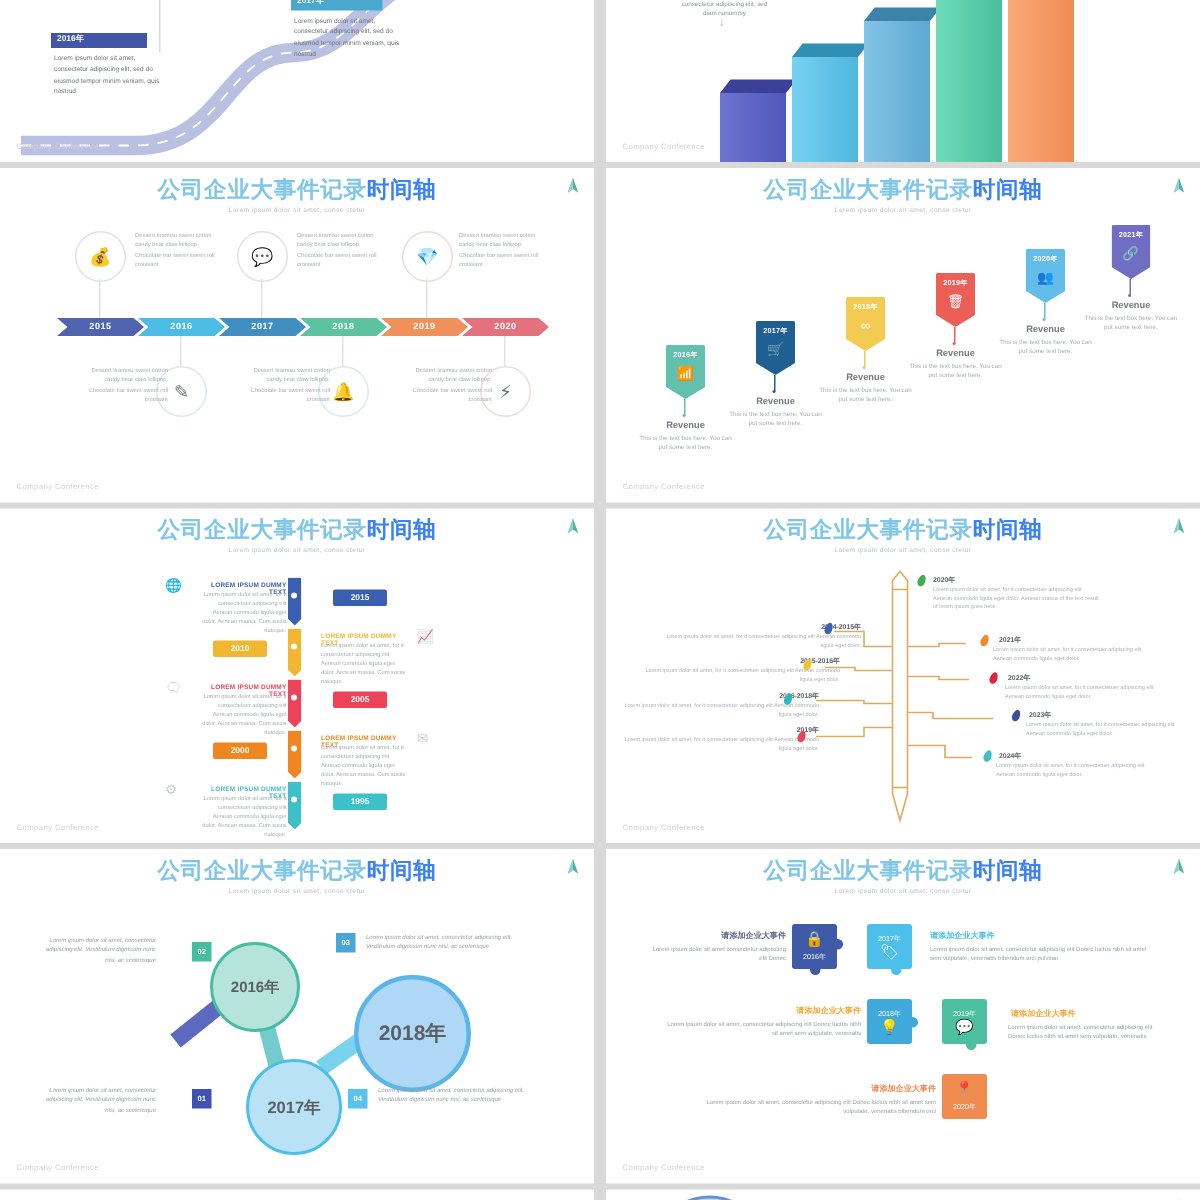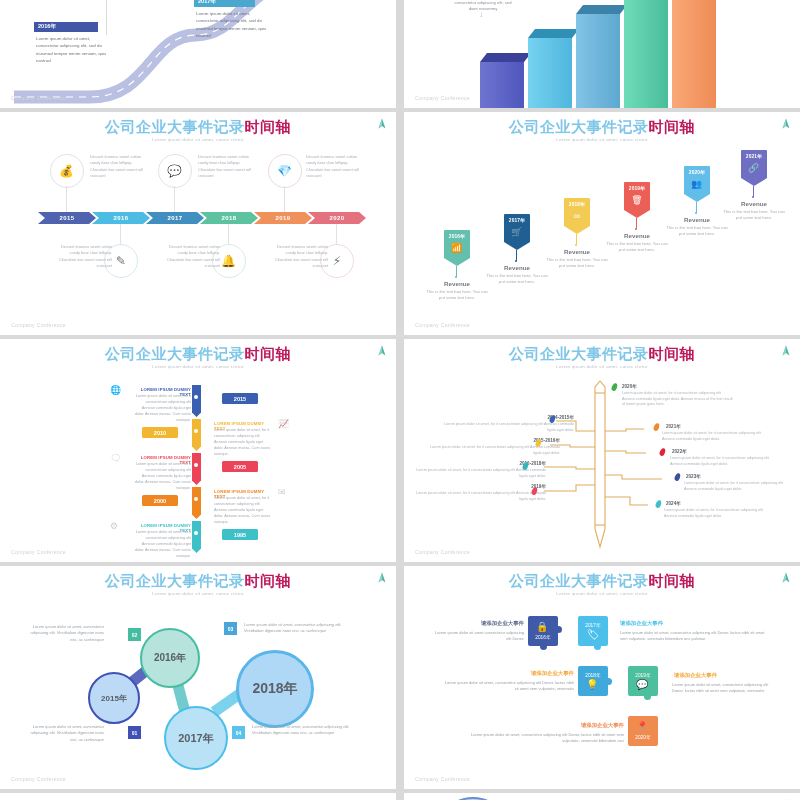--- a/index.html
+++ b/index.html
@@ -16,21 +16,21 @@
     column-gap:8px;row-gap:4px;
     padding-left:0;
   }
   .slide{position:relative;background:#ffffff;overflow:hidden;}
   .slide-inner{position:absolute;inset:0;}
 
   
   .title-wrap{position:absolute;top:7px;left:0;right:0;text-align:center;line-height:1;}
   .title{font-size:15px;font-weight:700;letter-spacing:.5px;}
   .title .blue{color:#7fc6e8;}
-  .title .dark{color:#be185d;margin-top:29px;}
+  .title .dark{color:#3b82f6;margin-top:29px;}
   .subtitle{font-size:4.4px;color:#b9c0c6;margin-top:4px;letter-spacing:.3px;}
   .logo{position:absolute;top:6px;right:9px;width:10px;height:11px;}
   .footer{position:absolute;left:11px;bottom:7px;font-size:5.2px;color:#cfd3d6;letter-spacing:.25px;}
 
   
   .road{position:absolute;left:0;top:0;width:100%;height:100%;}
   .yearchip{position:absolute;color:#fff;font-size:5.6px;font-weight:700;padding:2px 4px 2.4px 4px;line-height:1;}
   .bodytxt{position:absolute;font-size:4.4px;line-height:1.65;color:#6f747a;width:72px;}
   .vline{position:absolute;width:1px;background:#d8dce0;}
 
@@ -423,23 +423,20 @@
         <polygon points="10,1 17,21 10,16 3,21" fill="#4fb3a6"></polygon>
         <polygon points="10,1 10,16 3,21" fill="#8fd3c8"></polygon>
       </svg>
 
       <svg style="position:absolute;left:0;top:0;width:396px;height:223px;" viewBox="0 0 396 223">
         <path d="M117 128 L152 100" stroke="#3f51b5" stroke-width="11" opacity=".85"></path>
         <path d="M176 112 L186 150" stroke="#4fc0c2" stroke-width="11" opacity=".8"></path>
         <path d="M214 146 L248 122" stroke="#5bc7e8" stroke-width="11" opacity=".8"></path>
       </svg>
 
-      <div class="bubble" style="left:88px;top:106px;width:48px;height:48px;background:#bcd9f5;border:2px solid #3f51b5;">
-        <span style="font-size:8px;">2015年</span>
-      </div>
       <div class="bubble" style="left:140px;top:62px;width:56px;height:56px;background:#b6e3db;border:2px solid #46bda0;">
         <span style="font-size:10px;">2016年</span>
       </div>
       <div class="bubble" style="left:164px;top:140px;width:60px;height:60px;background:#b9e2f6;border:2px solid #4cbfe8;">
         <span style="font-size:11px;">2017年</span>
       </div>
       <div class="bubble" style="left:236px;top:84px;width:72px;height:72px;background:#aed8f6;border:3px solid #5ab6e8;">
         <span style="font-size:14px;">2018年</span>
       </div>
 

